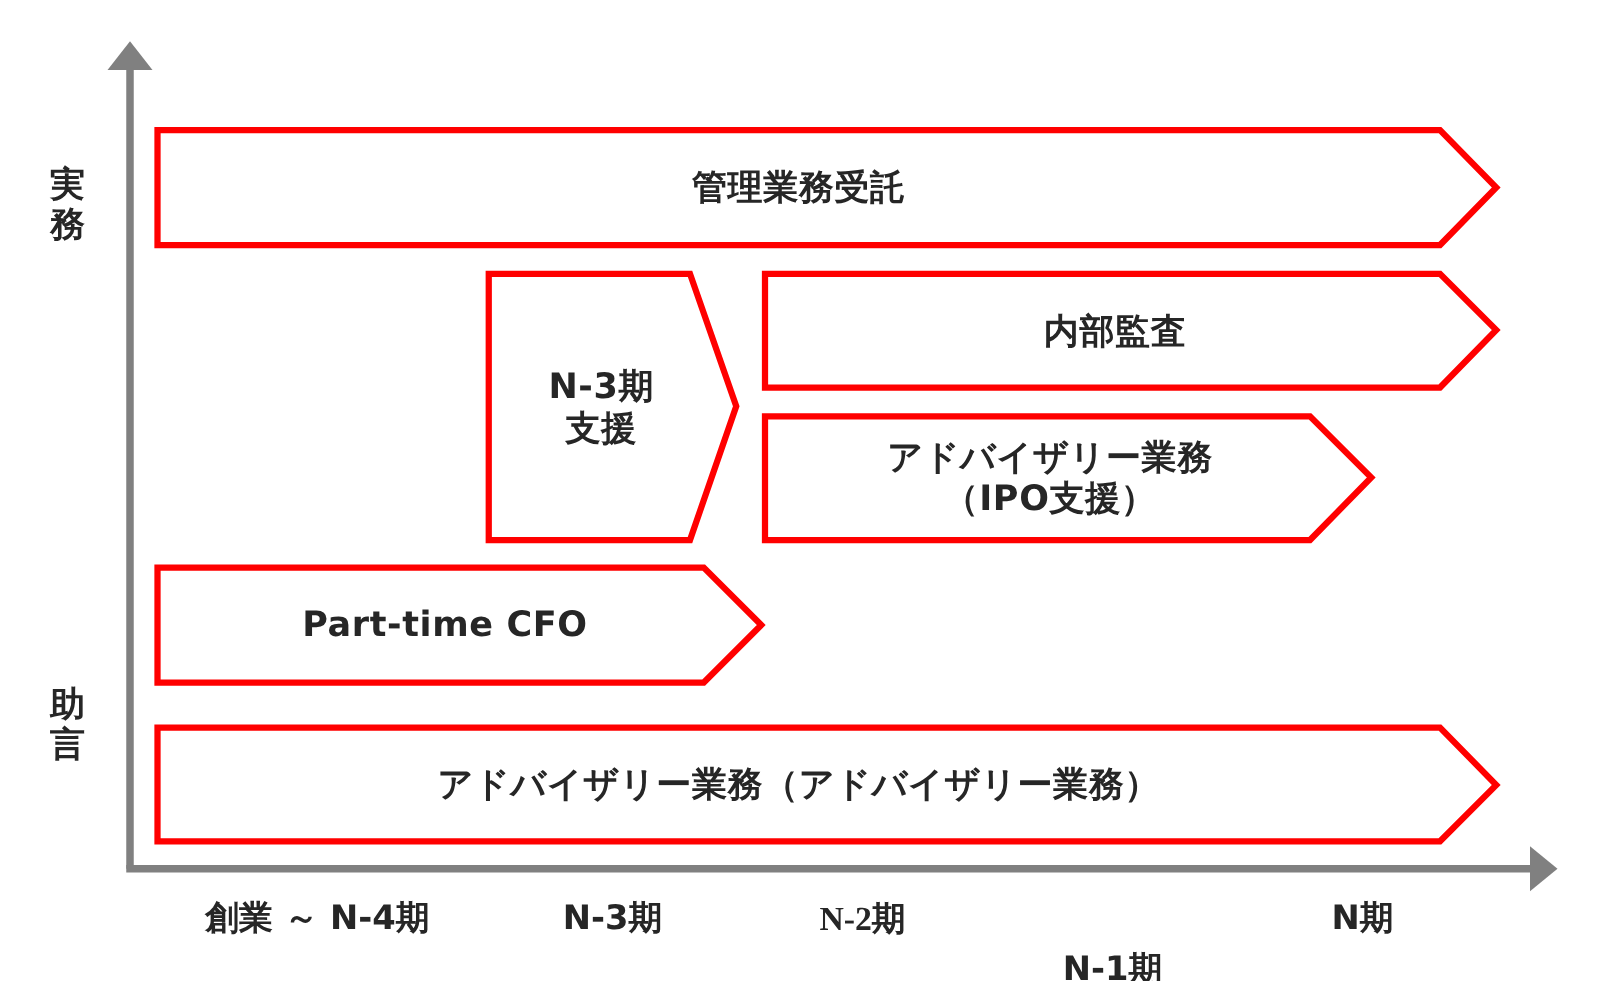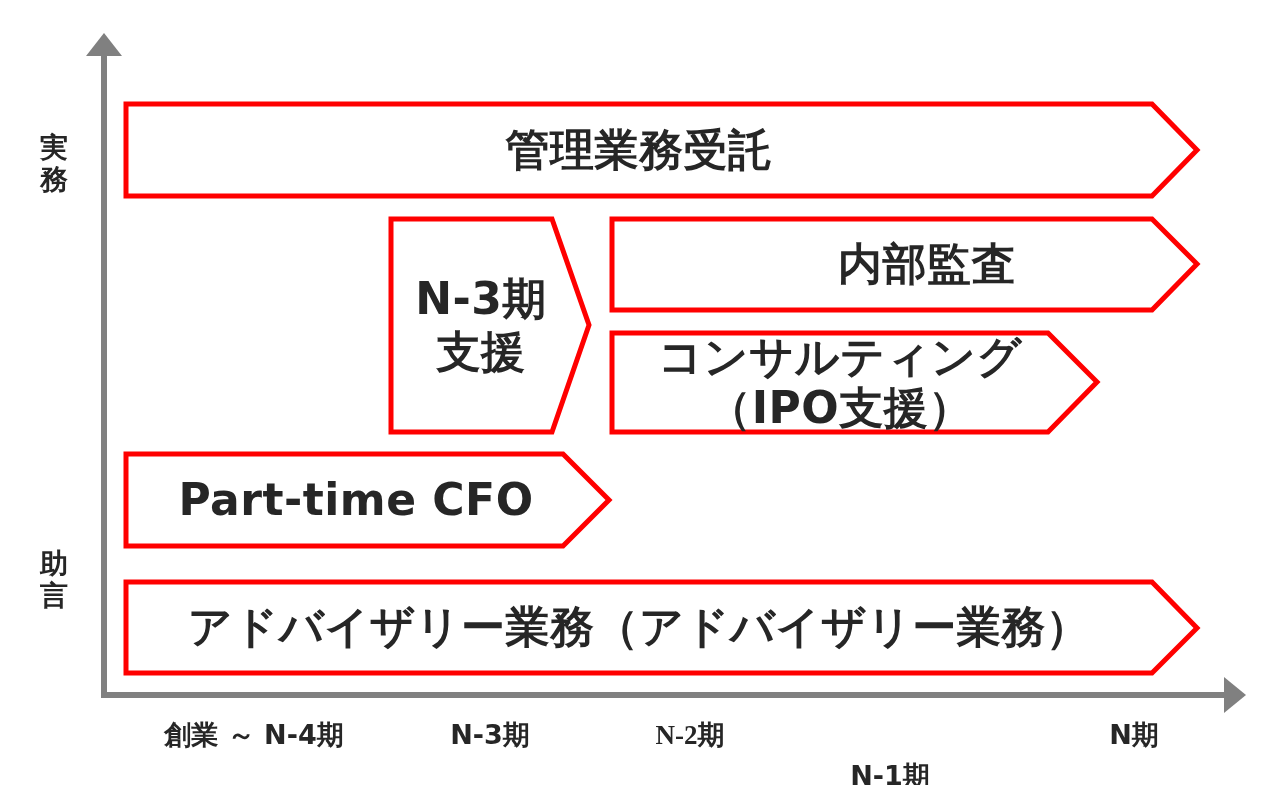--- a/index.html
+++ b/index.html
@@ -2,21 +2,21 @@
 <html><head>
 <meta charset="utf-8">
 <style>
   html, body { margin: 0; padding: 0; background: #ffffff; }
   body { width: 1282px; height: 785px; position: relative; overflow: hidden;
          font-family: "DejaVu Sans", "Liberation Sans", sans-serif; }
   svg.canvas { position: absolute; left: 0; top: 0; }
   .lbl { position: absolute; color: #262626; font-weight: bold; text-align: center;
          display: flex; align-items: center; justify-content: center; line-height: 1.2;
          white-space: pre-line; }
-  .box-label { font-size: 44px; letter-spacing: 0.5px; }
+  .box-label { font-size: 28px; letter-spacing: 0.5px; }
   .axis-y-label { font-size: 28px; width: 40px; line-height: 32px; }
   .axis-x-label { font-size: 27px; height: 40px; }
 </style>
 </head>
 <body>
 
 <svg class="canvas" width="1282" height="785" viewBox="0 0 1282 785">
 
   <g>
     <line x1="104" y1="56" x2="104" y2="695" stroke="#808080" stroke-width="6"></line>
@@ -36,23 +36,23 @@
 </svg>
 
 <div class="lbl axis-y-label" style="left:34px; top:128px; height:72px;">実
 務</div>
 <div class="lbl axis-y-label" style="left:34px; top:544px; height:72px;">助
 言</div>
 
 <div class="lbl box-label" style="left:126px; top:104px; width:1026px; height:92px;">管理業務受託</div>
 <div class="lbl box-label" style="left:391px; top:219px; width:180px; height:213px;">N-3期
 支援</div>
-<div class="lbl box-label" style="left:647px; top:219px; width:560px; height:91px;">内部監査</div>
-<div class="lbl box-label" style="left:612px; top:333px; width:456px; height:99px; line-height:1.15;">コンサルティング
+<div class="lbl box-label" style="left:612px; top:219px; width:560px; height:91px;">内部監査</div>
+<div class="lbl box-label" style="left:612px; top:333px; width:456px; height:99px; line-height:1.15;">アドバイザリー業務
 （IPO支援）</div>
 <div class="lbl box-label" style="left:126px; top:454px; width:460px; height:92px;text-align:center;">Part-time CFO</div>
 <div class="lbl box-label" style="left:126px; top:582px; width:1026px; height:91px;">アドバイザリー業務（アドバイザリー業務）</div>
 
 <div class="lbl axis-x-label" style="left:134px; top:715px; width:240px;">創業 ～ N-4期</div>
 <div class="lbl axis-x-label" style="left:420px; top:715px; width:140px;">N-3期</div>
 <div class="lbl axis-x-label" style="left:620px; top:715px; width:140px;font-family:Liberation Serif, serif;">N-2期</div>
 <div class="lbl axis-x-label" style="left:820px; top:756px; width:140px;">N-1期</div>
-<div class="lbl axis-x-label" style="left:1064px; top:715px; width:140px;">N期</div>
+<div class="lbl axis-x-label" style="left:1020px; top:715px; width:140px;">N期</div>
 
 </body></html>

